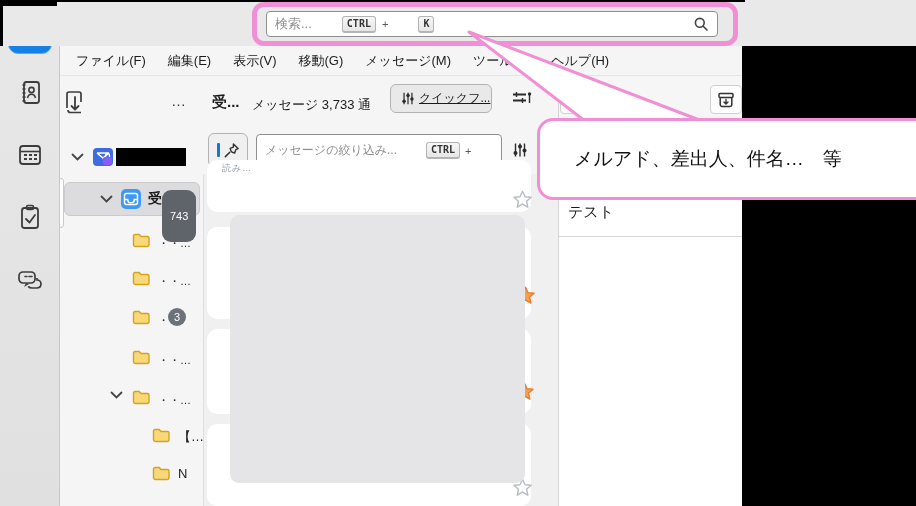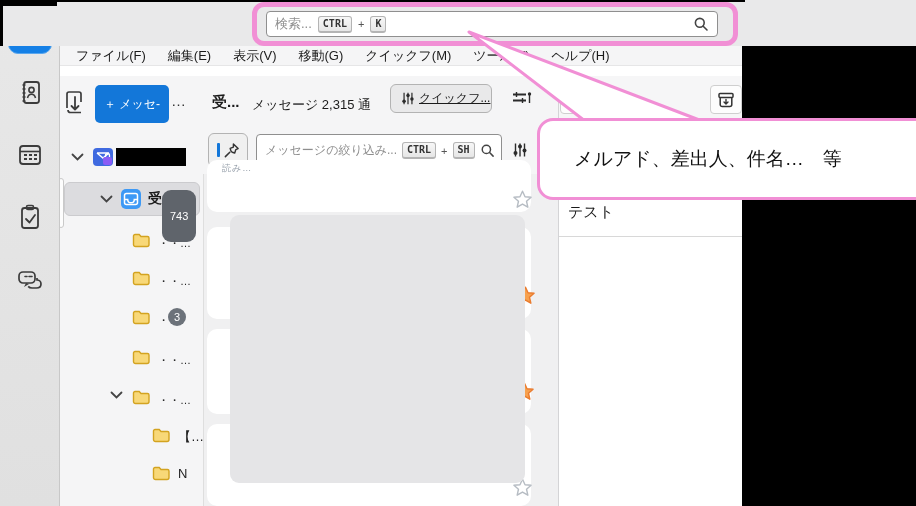--- a/index.html
+++ b/index.html
@@ -10,31 +10,31 @@
   html,body{width:916px;height:506px;overflow:hidden;background:#fff;
     font-family:"Liberation Sans","DejaVu Sans",sans-serif;color:#1b1b1b;}
   .abs{position:absolute;}
   #stage{position:relative;width:916px;height:506px;background:#fff;}
 
   
   #topbar{left:0;top:0;width:916px;height:46px;background:#e9e9ea;z-index:45;}
   #search-hl{left:252px;top:2px;width:486px;height:44px;border:5px solid var(--pink);border-radius:12px;background:transparent;}
   #search-box{left:266px;top:11px;width:452px;height:26px;background:#fff;border:1px solid #8f8f8f;border-radius:4px;display:flex;align-items:center;padding:0 8px;gap:6px;}
   #search-box .ph{color:#8e8e8e;font-size:13px;}
-  .kbd{background:linear-gradient(#f7f7f7,#e6e6e6);border:1px solid #b4b4b4;border-bottom-width:2px;border-radius:3px;font-family:"DejaVu Sans Mono",monospace;font-size:10px;font-weight:bold;color:#333;padding:1px 4px;line-height:12px;}
+  .kbd{background:linear-gradient(#f7f7f7,#e6e6e6);border:1px solid #b4b4b4;border-bottom-width:2px;border-radius:3px;font-family:"DejaVu Sans Mono",monospace;font-size:10px;font-weight:bold;color:#333;padding:1px 4px;line-height:12px;margin-left:24px;}
   .plus{color:#555;font-size:11px;}
   .spacer{flex:1;}
 
   
   #spaces{left:0;top:2px;width:60px;height:504px;background:linear-gradient(#e8e8e8,#e0e0e0);border-right:1px solid #c8c8c8;z-index:2;}
   .space-btn{position:absolute;left:17px;width:26px;height:30px;display:flex;align-items:center;justify-content:center;}
   #logo-btn{left:8px;top:8px;width:44px;height:44px;background:#1580e6;border:1px solid #5aa7ee;border-radius:10px;display:flex;align-items:center;justify-content:center;}
 
   
-  #menubar{left:60px;top:46px;width:682px;height:20px;background:#f5f5f6;display:flex;align-items:center;padding-left:8px;gap:6px;border-bottom:1px solid #e6e6e7;}
+  #menubar{left:60px;top:46px;width:682px;height:30px;background:#f5f5f6;display:flex;align-items:center;padding-left:8px;gap:6px;border-bottom:1px solid #e6e6e7;}
   .menu-item{font-size:13px;padding:3px 8px;border-radius:3px;white-space:nowrap;}
 
   
   #folderpane{left:60px;top:76px;width:143px;height:430px;background:#f5f5f6;}
   #newmsg-btn{left:95px;top:85px;width:74px;height:38px;background:var(--blue);border-radius:5px;color:#fff;font-size:12px;display:flex;align-items:center;justify-content:center;white-space:nowrap;overflow:hidden;}
   #more-btn{left:171px;top:92px;width:20px;height:22px;font-size:15px;color:#333;letter-spacing:1px;}
   #inbox-row{left:64px;top:182px;width:136px;height:34px;background:#dcdcdf;border:1px solid #cbcbce;border-radius:6px;}
   .badge{background:var(--badge);color:#fff;font-size:11px;border-radius:9px;padding:19px 8px;line-height:14px;}
   .badge.round{padding:0;width:18px;height:18px;display:flex;align-items:center;justify-content:center;}
   .flabel{font-size:11px;color:#222;white-space:nowrap;}
@@ -145,37 +145,34 @@
           </svg>
       </span>
     </div>
   </div>
 
   <div class="abs" id="menubar">
     <span class="menu-item">ファイル(F)</span>
     <span class="menu-item">編集(E)</span>
     <span class="menu-item">表示(V)</span>
     <span class="menu-item">移動(G)</span>
-    <span class="menu-item">クイックフ(M)</span>
+    <span class="menu-item">メッセージ(M)</span>
     <span class="menu-item">ツール(T)</span>
     <span class="menu-item">ヘルプ(H)</span>
   </div>
 
   <div class="abs" id="folderpane"></div>
   <div class="abs" style="left:65px;top:89px">
     <svg width="20" height="26" viewBox="0 0 20 26">
         <path d="M4 3h10a2 2 0 0 1 2 2v8" fill="none" stroke="#3c3c3c" stroke-width="1.7"></path>
         <path d="M4 3a2 2 0 0 0-2 2v14" fill="none" stroke="#3c3c3c" stroke-width="1.7"></path>
         <path d="M10 8v12M6.5 17l3.5 3.5L13.5 17" fill="none" stroke="#3c3c3c" stroke-width="1.8" stroke-linecap="round" stroke-linejoin="round"></path>
         <path d="M3 21c0 1.4 1 2.5 2.5 2.5H16" fill="none" stroke="#3c3c3c" stroke-width="1.7"></path>
       </svg>
   </div>
-  <div class="abs" id="newmsg-btn">
-    <span>＋ メッセ-</span>
-  </div>
   <div class="abs" id="more-btn">…</div>
 
   <span class="chev" style="left:71px;top:152px">
     <svg width="13" height="10" viewBox="0 0 13 10">
         <path d="M1.5 2.5l5 5 5-5" fill="none" stroke="#444" stroke-width="1.8" stroke-linecap="round"></path>
       </svg>
   </span>
   <span class="abs" style="left:92px;top:146px">
     <svg width="22" height="22" viewBox="0 0 22 22">
         <rect x="1" y="2" width="20" height="18" rx="4" fill="#3f6ae0"></rect>
@@ -254,21 +251,21 @@
   <span class="abs" style="left:152px;top:465px">
       <svg width="18" height="16" viewBox="0 0 18 16">
         <path d="M1.5 4A1.5 1.5 0 0 1 3 2.5h4.2l1.8 2h6.5A1.5 1.5 0 0 1 17 6v6.5a2 2 0 0 1-2 2H3.5a2 2 0 0 1-2-2z" fill="#f8d878" stroke="#d3a320" stroke-width="1.4"></path>
       </svg>
     </span>
   <span class="abs flabel sub" style="left:178px;top:466px">N</span>
 
   <div class="abs" id="msglist"></div>
   <div class="abs" id="msglist-header"></div>
   <span class="abs" id="list-title">受...</span>
-  <span class="abs" id="list-count">メッセージ 2,315 通</span>
+  <span class="abs" id="list-count">メッセージ 3,733 通</span>
   <div class="abs" id="qf-btn">
     <span id="qf-indicator"></span>
     <span>
       <svg width="14" height="15" viewBox="0 0 16 16">
           <path d="M3.5 1.5v13M8 1.5v13M12.5 1.5v13" stroke="#2b2b2b" stroke-width="1.4"></path>
           <circle cx="3.5" cy="11" r="2" fill="#2b2b2b"></circle>
           <circle cx="8" cy="4.5" r="2" fill="#2b2b2b"></circle>
           <circle cx="12.5" cy="8.5" r="2" fill="#2b2b2b"></circle>
         </svg>
     </span>

